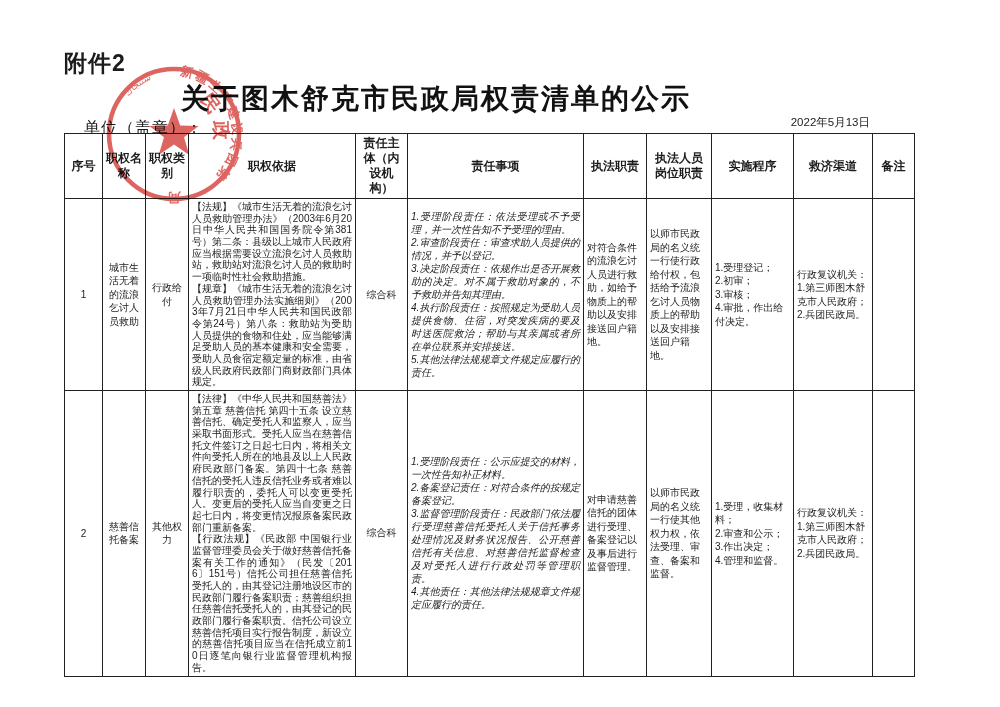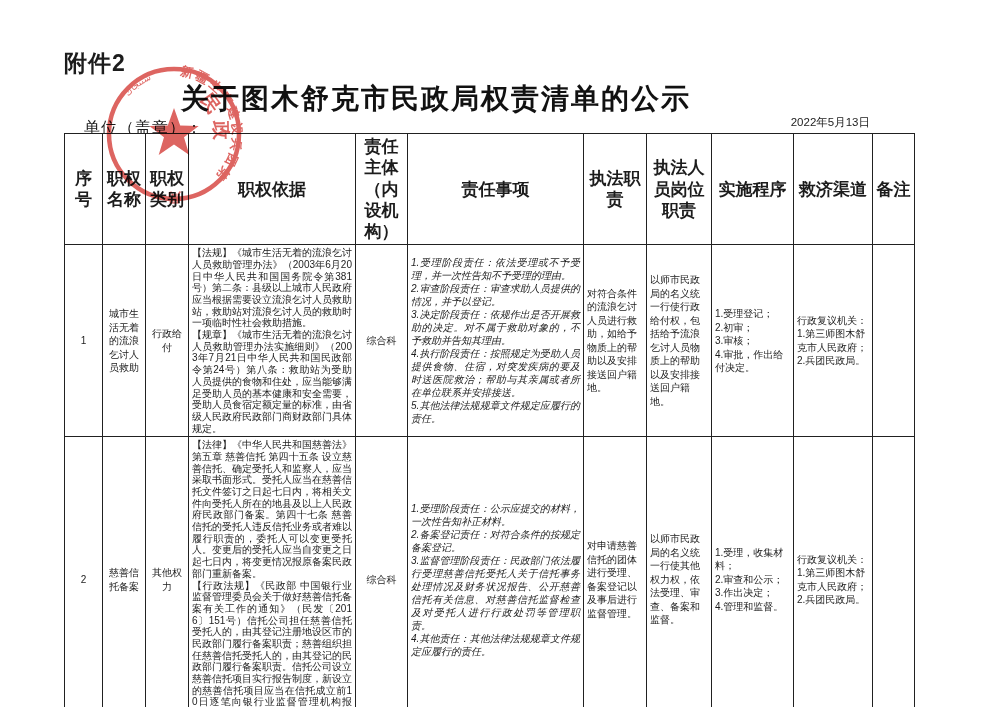--- a/index.html
+++ b/index.html
@@ -17,21 +17,21 @@
   .unit{position:absolute;left:84px;top:118px;font-size:16px;letter-spacing:1px;}
   .date{position:absolute;left:650px;top:115px;width:220px;text-align:right;font-size:11.5px;}
   table.main{
     position:absolute;left:64px;top:133px;width:850px;
     border-collapse:collapse;table-layout:fixed;background:#fff;
   }
   table.main th,table.main td{
     border:1.6px solid #212121;padding:2px 3px;overflow:hidden;box-sizing:border-box;
     font-size:10px;vertical-align:middle;word-break:break-all;
   }
-  table.main th{font-size:17px;font-weight:700;text-align:center;line-height:1.25;height:50px;background:#fff;}
+  table.main th{font-size:12px;font-weight:700;text-align:center;line-height:1.25;height:50px;background:#fff;}
   tr.r1{height:192px;}
   tr.r2{height:255px;}
   .c{text-align:center;}
   .pre{white-space:pre-wrap;}
   .basis{line-height:1.17;vertical-align:top;text-align:justify;}
   .duties{line-height:1.3;text-align:justify;font-style:italic;}
   .mid{line-height:1.35;}
   .narrow{padding:1px 2px;margin-top:9px;}
   
   .stamp{position:absolute;left:99px;top:59px;width:150px;height:150px;opacity:.88;mix-blend-mode:multiply;pointer-events:none;}

